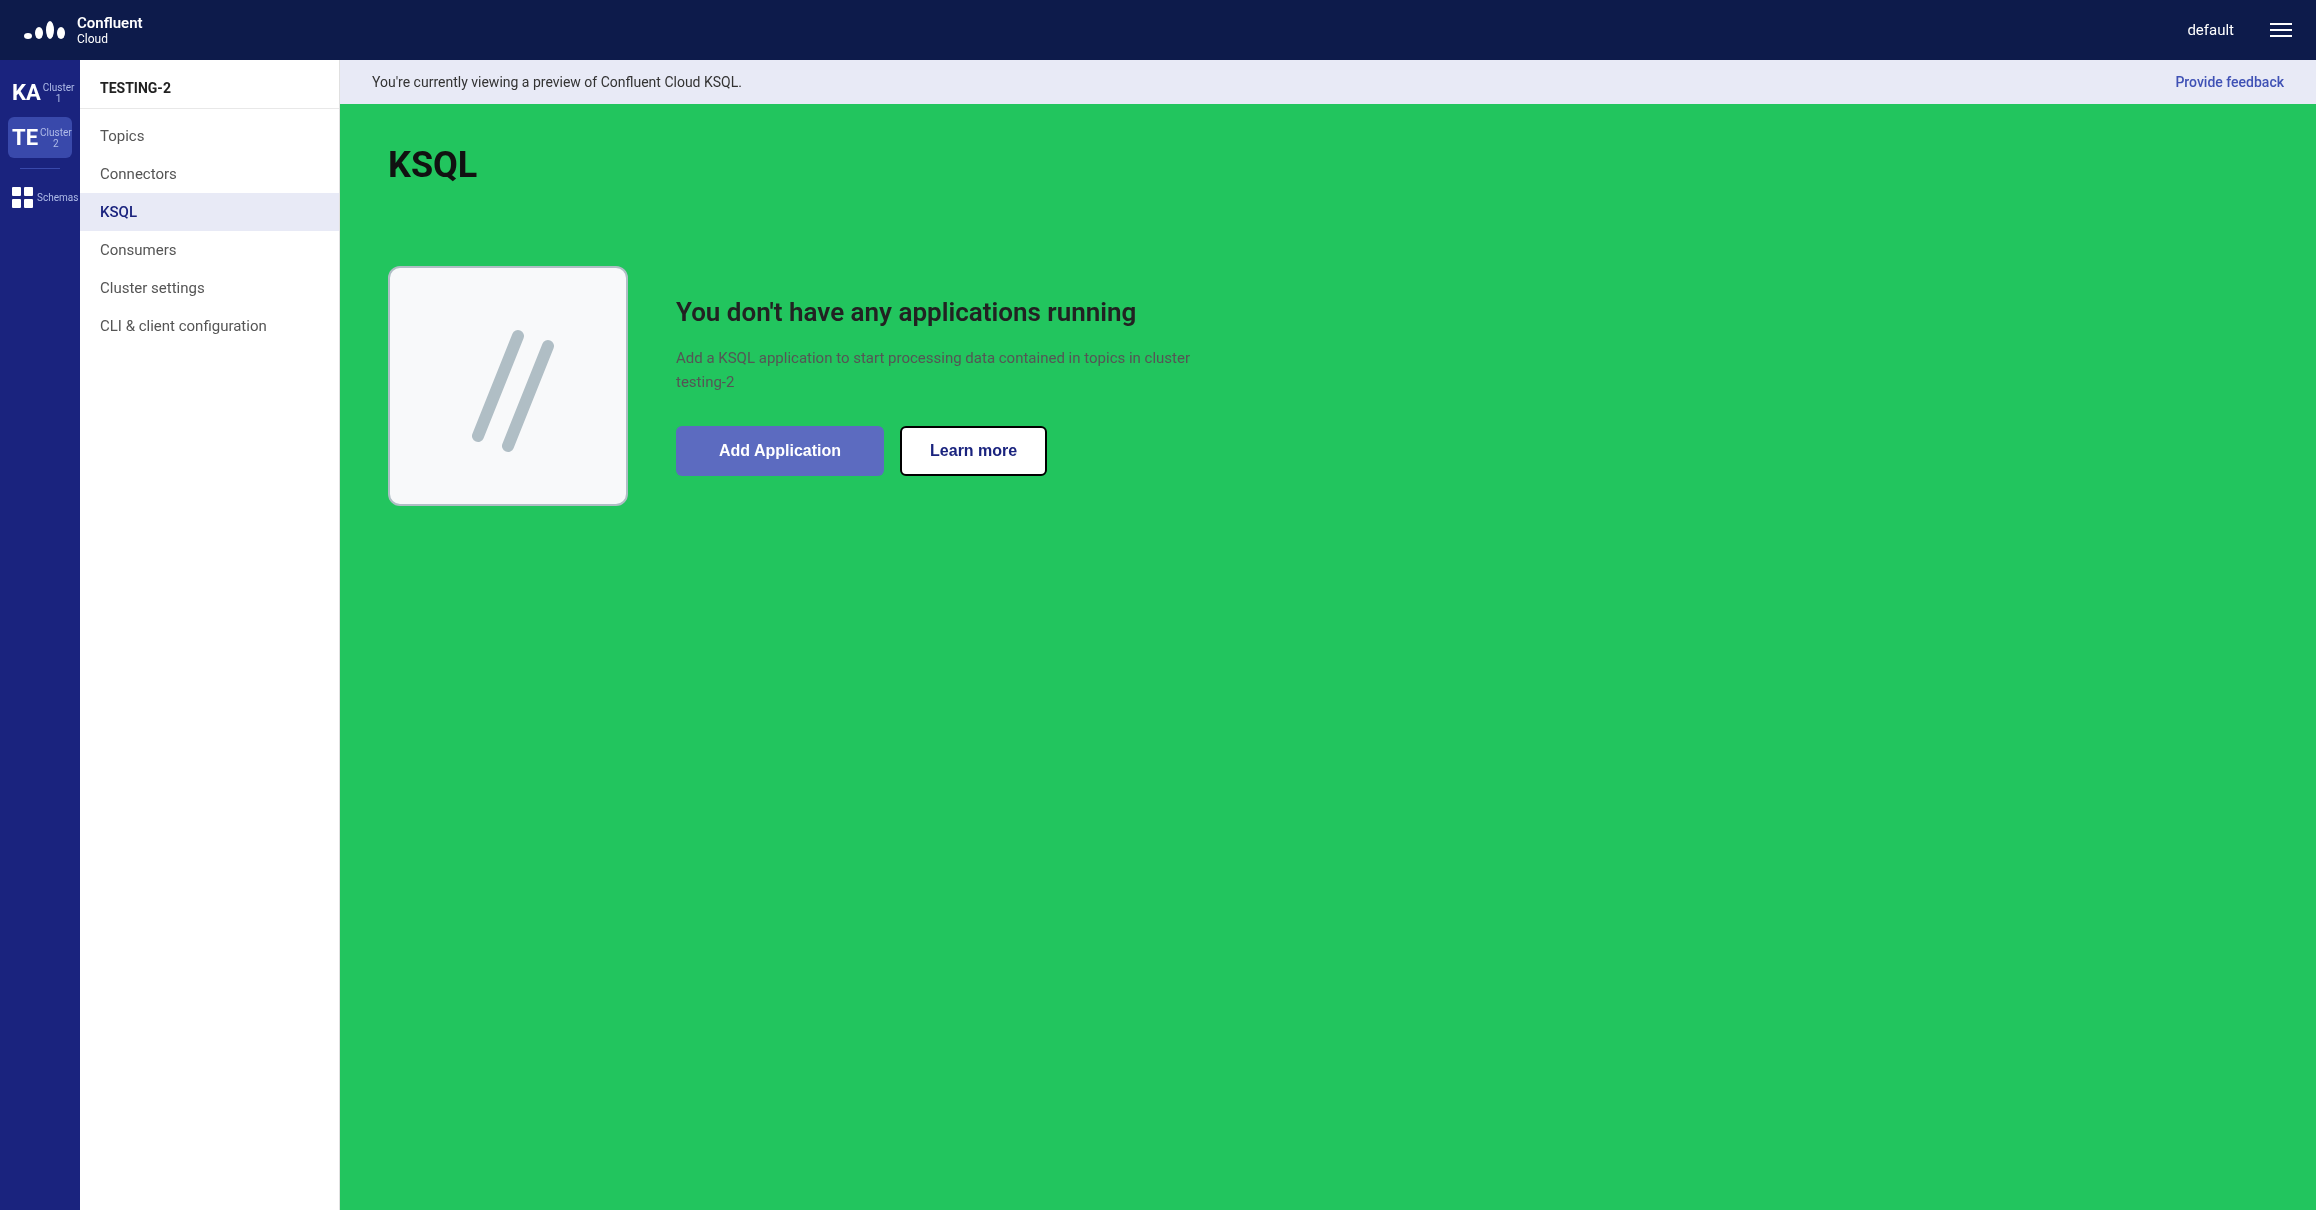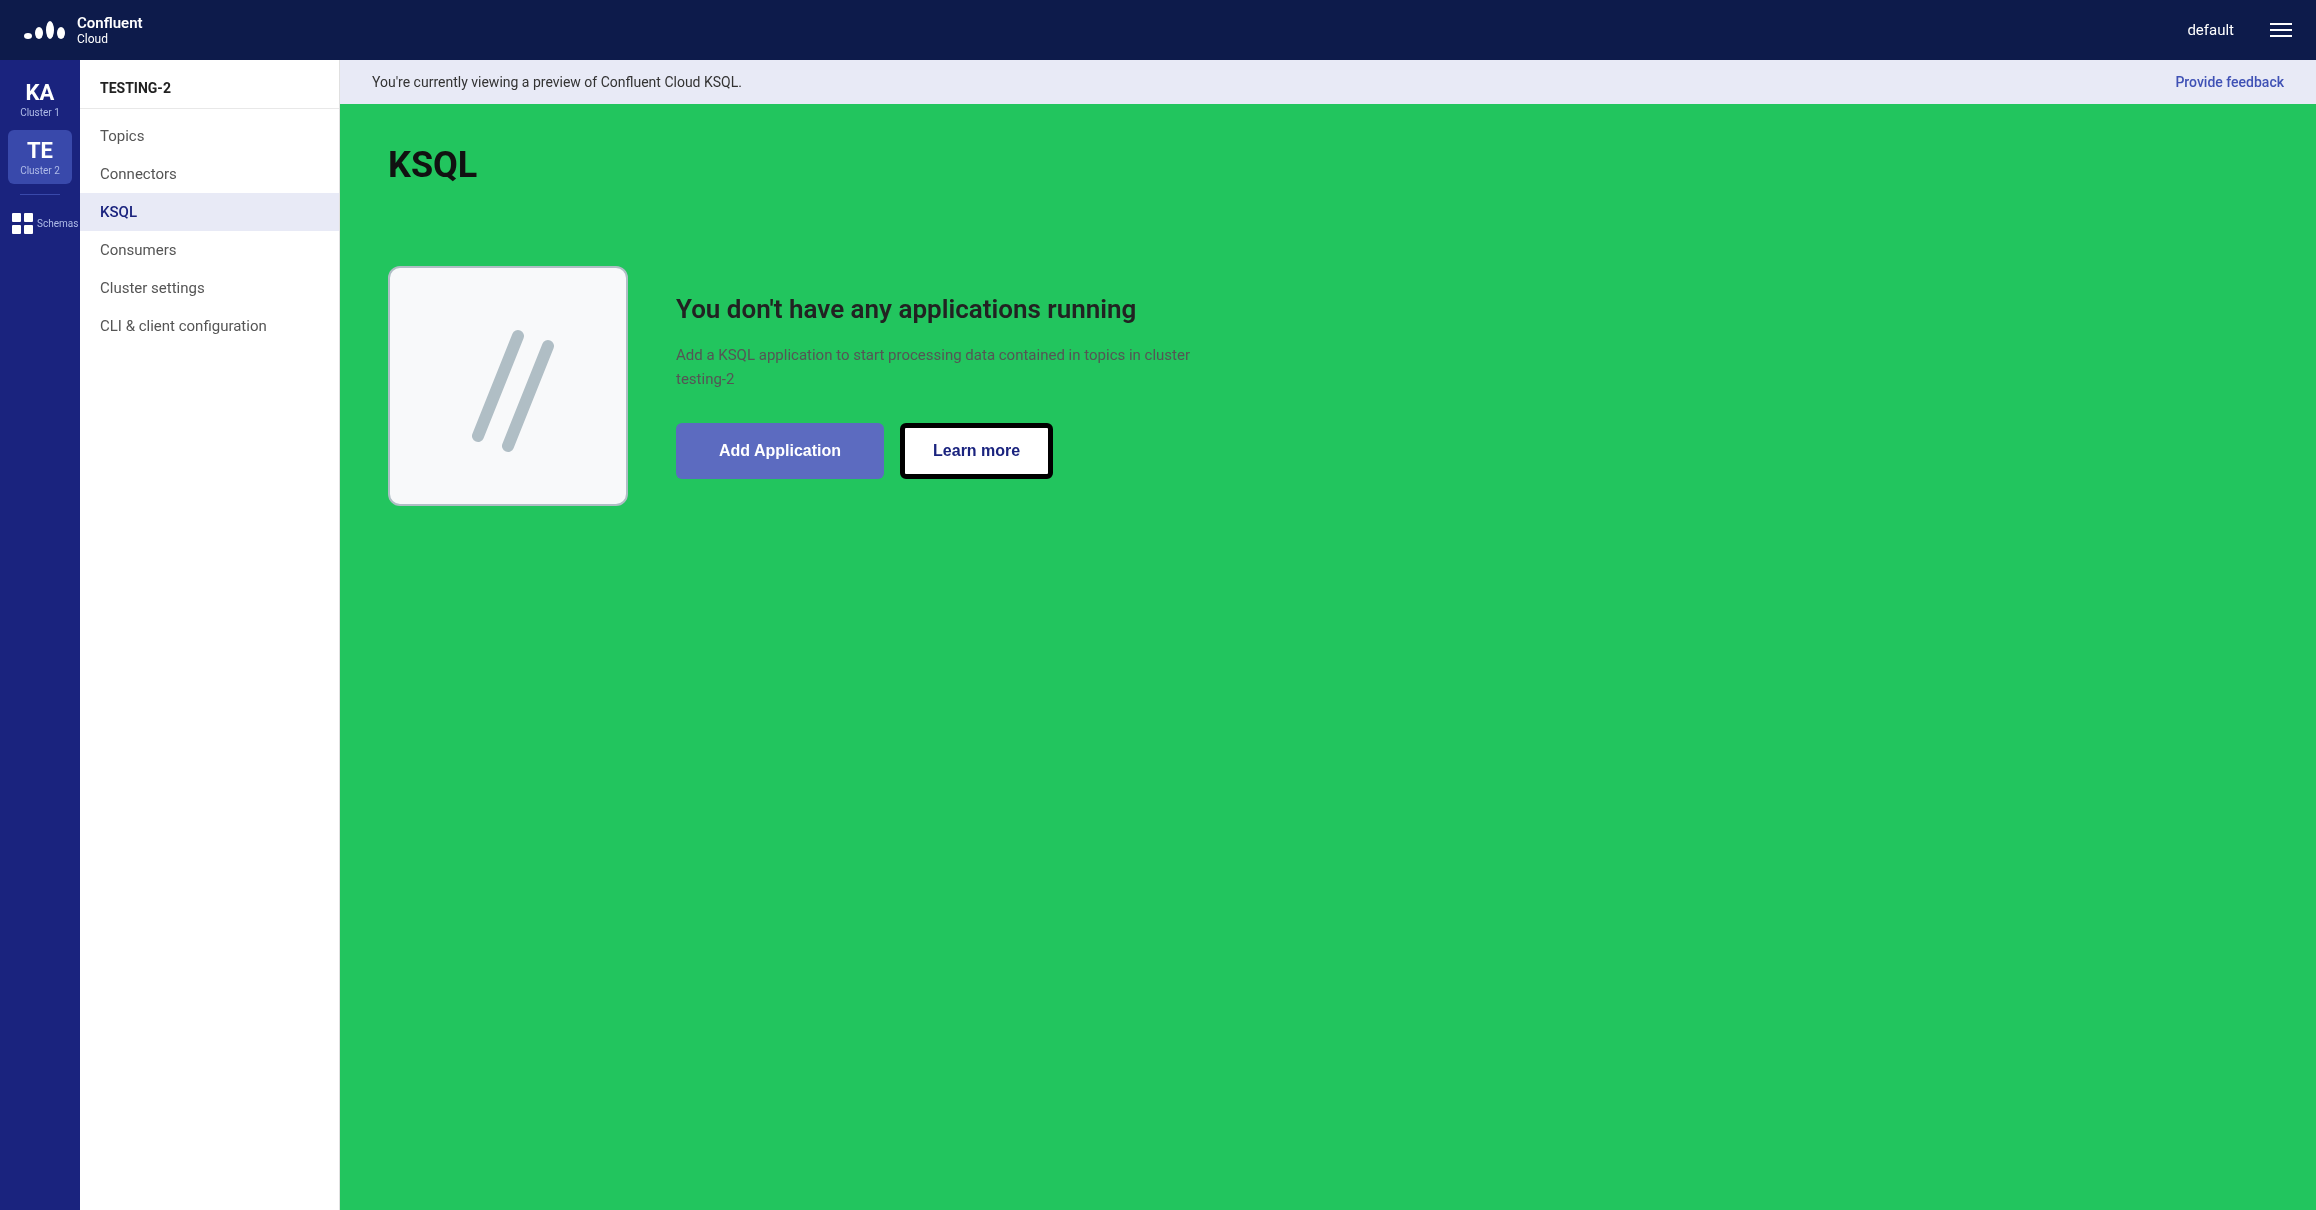--- a/index.html
+++ b/index.html
@@ -38,21 +38,20 @@
       flex-direction: column;
       align-items: center;
       padding-top: 12px;
       flex-shrink: 0;
     }
     .cluster-btn {
       width: 64px;
       padding: 8px 4px;
       border-radius: 6px;
       display: flex;
-      flex-direction: column;
       align-items: center;
       gap: 2px;
       cursor: pointer;
       color: white;
       text-decoration: none;
       margin-bottom: 4px;
     }
     .cluster-btn.active { background: #3949ab; }
     .cluster-abbr { font-size: 22px; font-weight: 700; color: white; }
     .cluster-name { font-size: 10px; color: #b0bce8; text-align: center; }
@@ -179,21 +178,21 @@
       padding: 14px 43px;
       font-size: 16px;
       font-weight: 600;
       border-radius: 6px;
       cursor: pointer;
       transition: background 0.15s;
     }
     .btn-secondary {
       background: white;
       color: #1a237e;
-      border: 5px solid #000000;
+      border: 2px solid #000000;
       padding: 14px 28px;
       font-size: 16px;
       font-weight: 600;
       border-radius: 6px;
       cursor: pointer;
       transition: all 0.15s;
     }
   </style>
 </head>
 <body>

